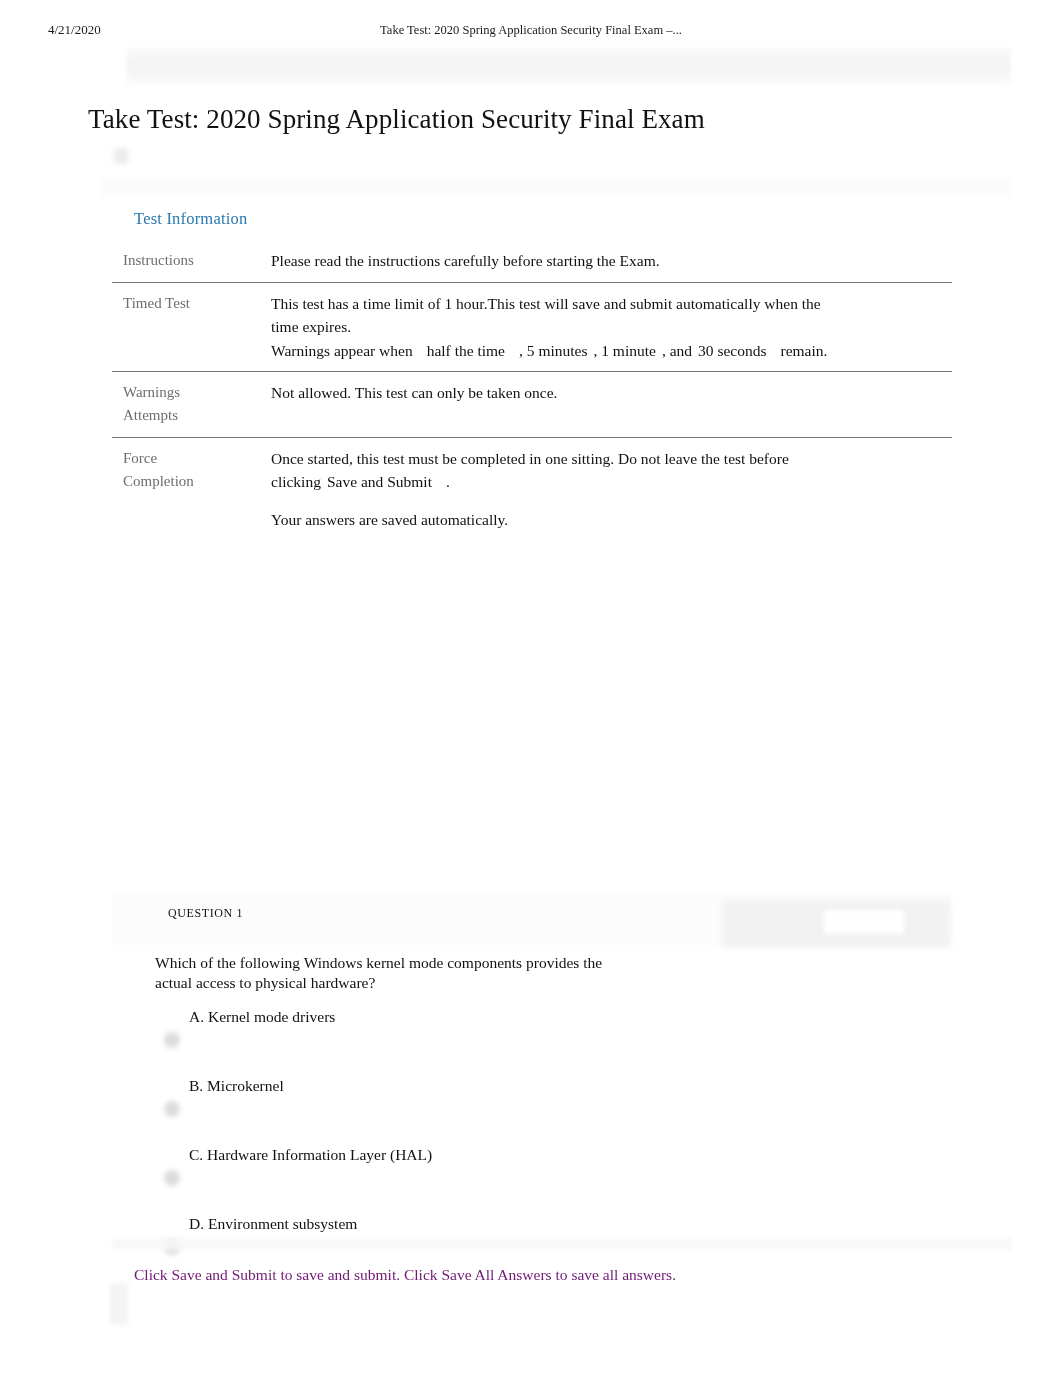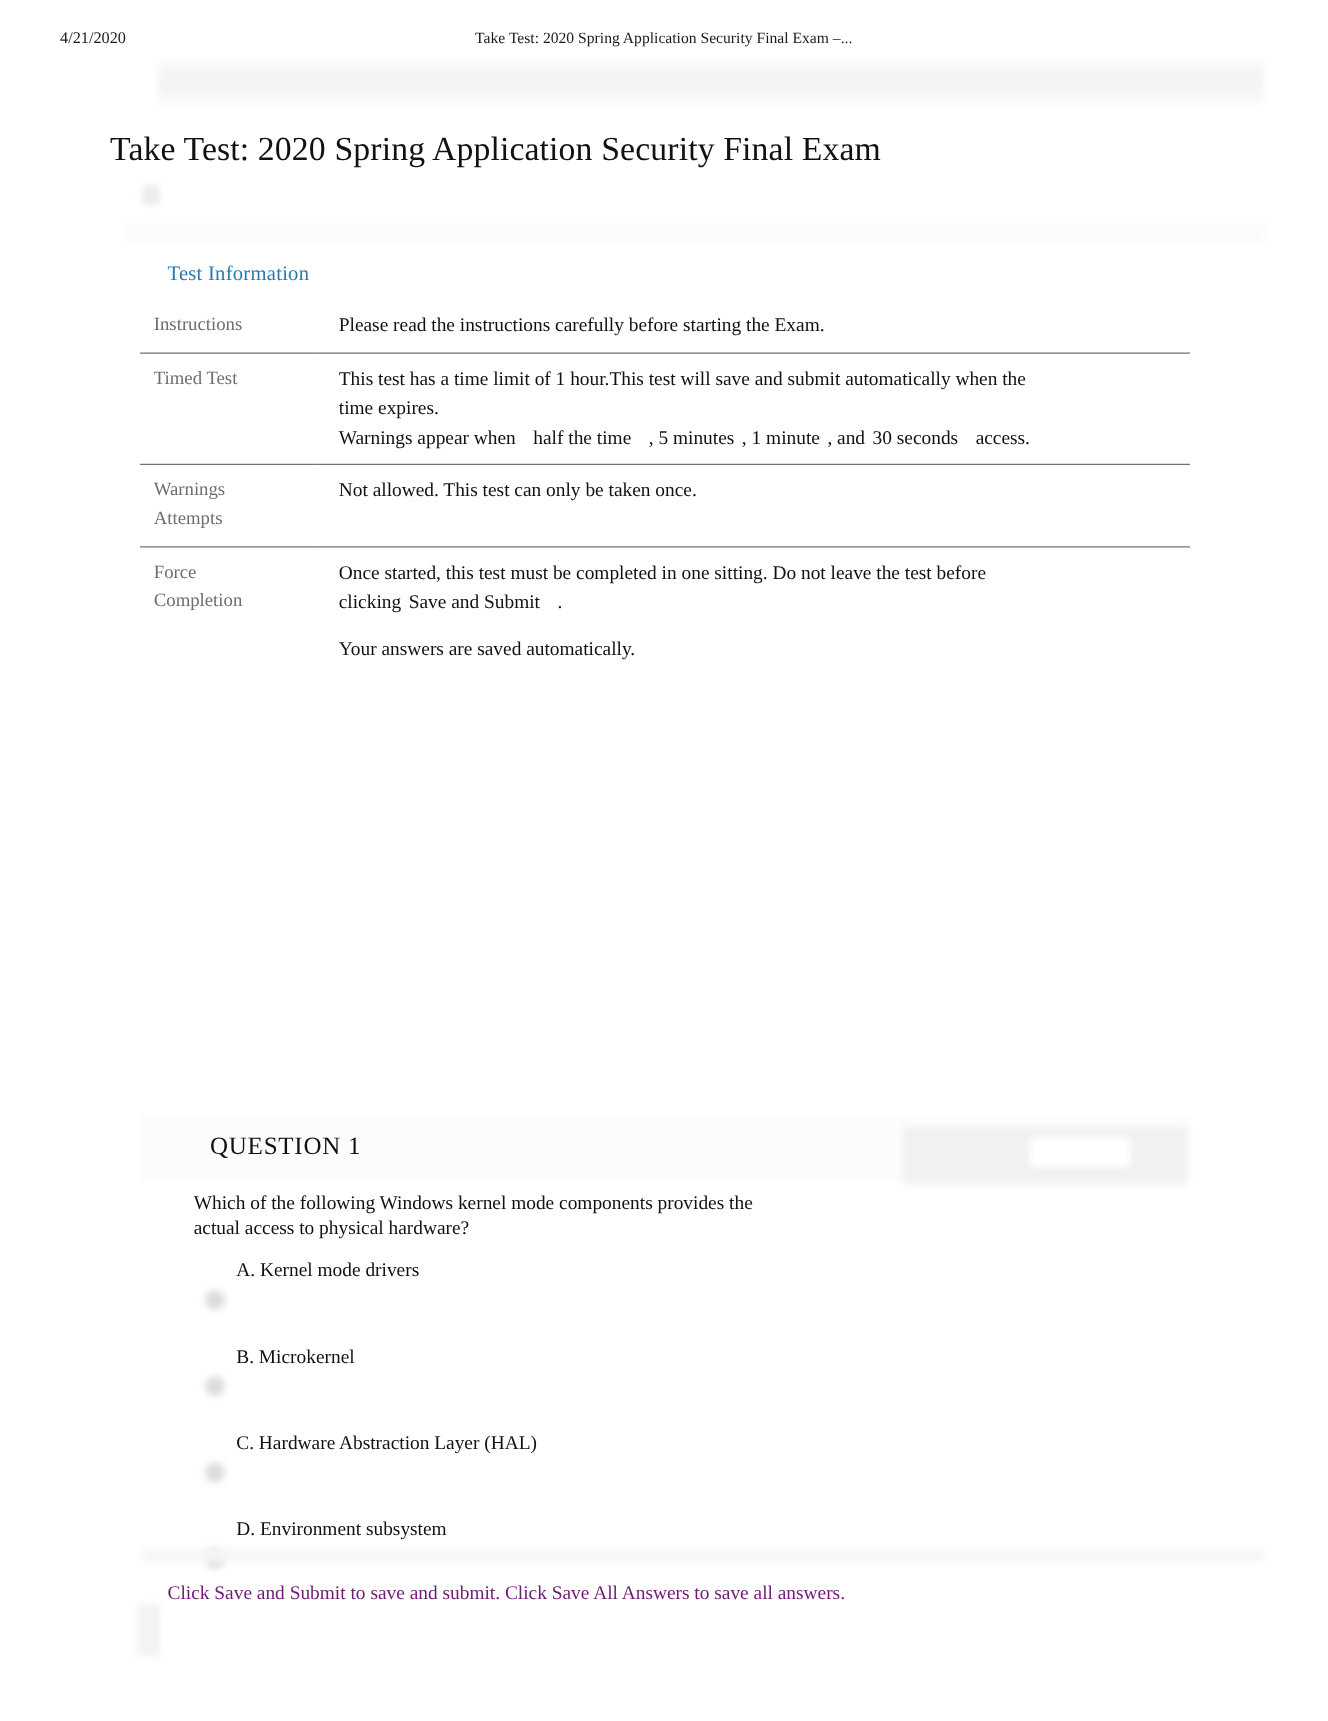--- a/index.html
+++ b/index.html
@@ -192,21 +192,21 @@
     width: 80px;
     height: 24px;
     background: #ffffff;
     filter: blur(2.6px);
     border-radius: 3px;
   }
   .q-number {
     position: absolute;
     left: 168px;
     top: 906px;
-    font-size: 20px;
+    font-size: 12px;
     letter-spacing: .6px;
     color: #111;
   }
   .q-text {
     position: absolute;
     left: 155px;
     top: 953px;
     width: 540px;
     font-size: 15.5px;
     line-height: 1.3;
@@ -289,21 +289,21 @@
       <td class="ti-label">Instructions</td>
       <td class="ti-value">Please read the instructions carefully before starting the Exam.</td>
     </tr>
 
     <tr>
       <td class="ti-label">Timed Test</td>
       <td class="ti-value">
         <div class="nowrap-line">This test has a time limit of 1 hour.This test will save and submit automatically when the</div>
         <div>time expires.</div>
         <div class="nowrap-line">
-          <span>Warnings appear when</span><span class="warn-gap"></span><span>half the time</span><span class="warn-gap"></span><span>, 5 minutes</span><span class="warn-gap-sm"></span><span>, 1 minute</span><span class="warn-gap-sm"></span><span>, and</span><span class="warn-gap-sm"></span><span>30 seconds</span><span class="warn-gap"></span><span>access.</span>
+          <span>Warnings appear when</span><span class="warn-gap"></span><span>half the time</span><span class="warn-gap"></span><span>, 5 minutes</span><span class="warn-gap-sm"></span><span>, 1 minute</span><span class="warn-gap-sm"></span><span>, and</span><span class="warn-gap-sm"></span><span>30 seconds</span><span class="warn-gap"></span><span>remain.</span>
         </div>
       </td>
     </tr>
 
     <tr>
       <td class="ti-label">
         <div>Warnings</div>
         <div>Attempts</div>
       </td>
       <td class="ti-value">Not allowed. This test can only be taken once.</td>
@@ -339,21 +339,21 @@
   <div class="answer-row">
     <span class="ghost-radio"></span>
     <span class="answer-label">A. Kernel mode drivers</span>
   </div>
   <div class="answer-row">
     <span class="ghost-radio"></span>
     <span class="answer-label">B. Microkernel</span>
   </div>
   <div class="answer-row">
     <span class="ghost-radio"></span>
-    <span class="answer-label">C. Hardware Abstraction Layer (HAL)</span>
+    <span class="answer-label">C. Hardware Information Layer (HAL)</span>
   </div>
   <div class="answer-row">
     <span class="ghost-radio"></span>
     <span class="answer-label">D. Environment subsystem</span>
   </div>
 </div>
 
 <div class="ghost-bar" id="ghost-bottom-band"></div>
 <div class="footer-note">Click Save and Submit to save and submit. Click Save All Answers to save all answers.</div>
 <div class="ghost-bar" id="ghost-left-strip"></div>

